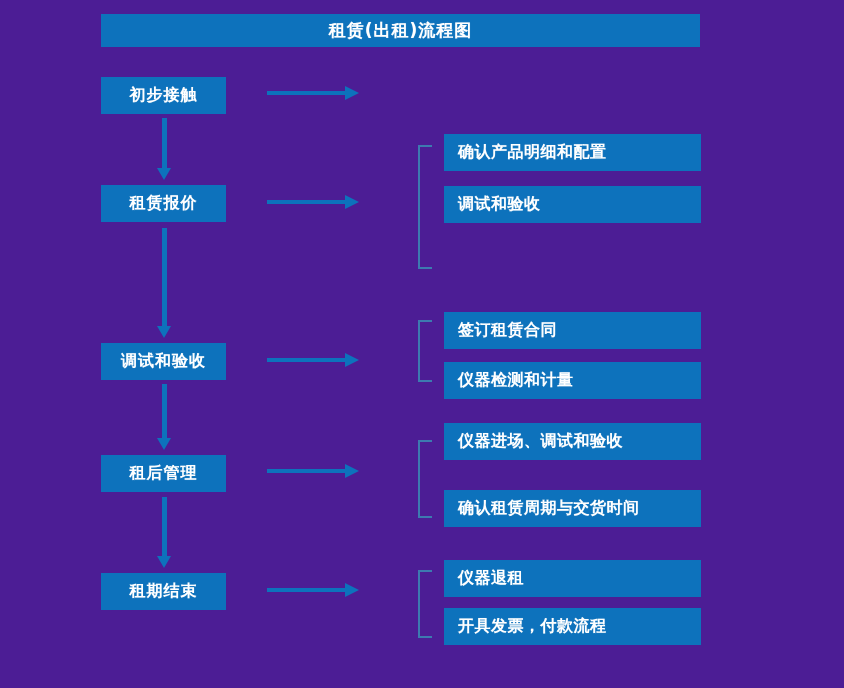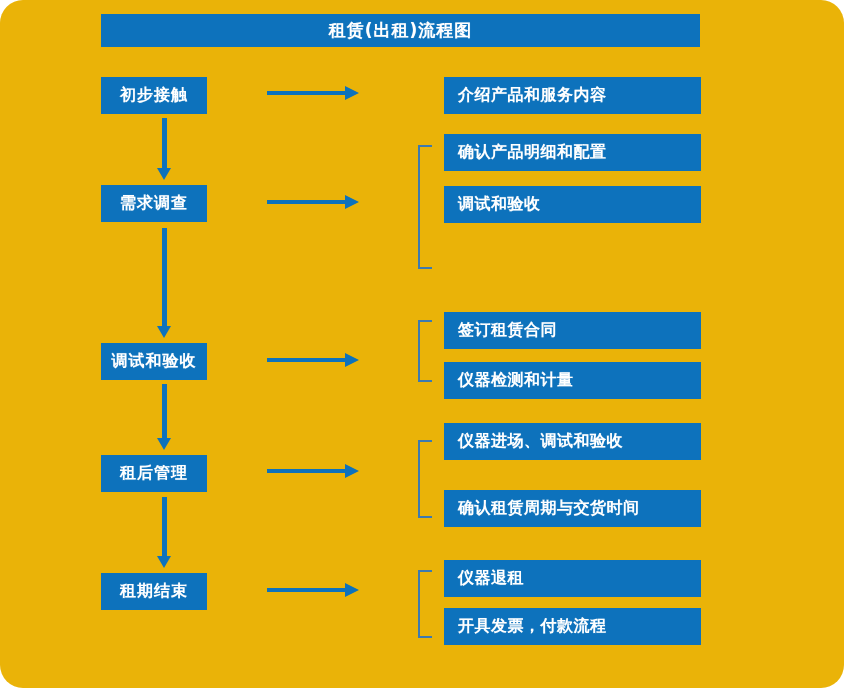--- a/index.html
+++ b/index.html
@@ -7,23 +7,22 @@
     padding: 0;
     background: #ffffff;
   }
   body {
     font-family: "DejaVu Sans", "Liberation Sans", sans-serif;
   }
   #flowchart-root {
     position: relative;
     width: 844px;
     height: 688px;
-    background: #eab308;
+    background: #4c1d95;
     overflow: hidden;
-    border-radius: 23px;
   }
 
   
   .title-bar {
     position: absolute;
     left: 101px;
     top: 14px;
     width: 599px;
     height: 33px;
     background: #0d72bc;
@@ -43,21 +42,21 @@
     background: #0d72bc;
     color: #ffffff;
     font-weight: bold;
     display: flex;
     align-items: center;
     box-sizing: border-box;
     text-shadow: 0 0 1px rgba(255,255,255,0.3);
   }
   .stage-box {
     left: 101px;
-    width: 106px;
+    width: 125px;
     height: 37px;
     justify-content: center;
     font-size: 16px;
     letter-spacing: 1px;
   }
   .detail-box {
     left: 444px;
     width: 257px;
     height: 37px;
     justify-content: flex-start;
@@ -130,21 +129,21 @@
   }
 </style>
 </head>
 <body>
 
 <div id="flowchart-root">
 
   <div class="title-bar">租赁(出租)流程图</div>
 
   <div class="box stage-box" style="top:77px">初步接触</div>
-  <div class="box stage-box" style="top:185px">需求调查</div>
+  <div class="box stage-box" style="top:185px">租赁报价</div>
   <div class="box stage-box" style="top:343px">调试和验收</div>
   <div class="box stage-box" style="top:573px">租期结束</div>
   <div class="box stage-box" style="top:455px">租后管理</div>
 
   <div class="v-arrow" style="top:118px; height:62px">
     <span class="shaft" style="height:50px"></span>
     <span class="head" style="top:50px"></span>
   </div>
   <div class="v-arrow" style="top:228px; height:110px">
     <span class="shaft" style="height:98px"></span>
@@ -178,21 +177,20 @@
   <div class="h-arrow" style="top:583px">
       <span class="shaft"></span>
       <span class="head"></span>
     </div>
 
   <div class="bracket" style="top:145px; height:124px"></div>
   <div class="bracket" style="top:320px; height:62px"></div>
   <div class="bracket" style="top:440px; height:78px"></div>
   <div class="bracket" style="top:570px; height:68px"></div>
 
-  <div class="box detail-box" style="top:77px">介绍产品和服务内容</div>
   <div class="box detail-box" style="top:134px">确认产品明细和配置</div>
   <div class="box detail-box" style="top:186px">调试和验收</div>
   <div class="box detail-box" style="top:312px">签订租赁合同</div>
   <div class="box detail-box" style="top:362px">仪器检测和计量</div>
   <div class="box detail-box" style="top:423px">仪器进场、调试和验收</div>
   <div class="box detail-box" style="top:490px">确认租赁周期与交货时间</div>
   <div class="box detail-box" style="top:560px">仪器退租</div>
   <div class="box detail-box" style="top:608px">开具发票，付款流程</div>
 
 </div>

